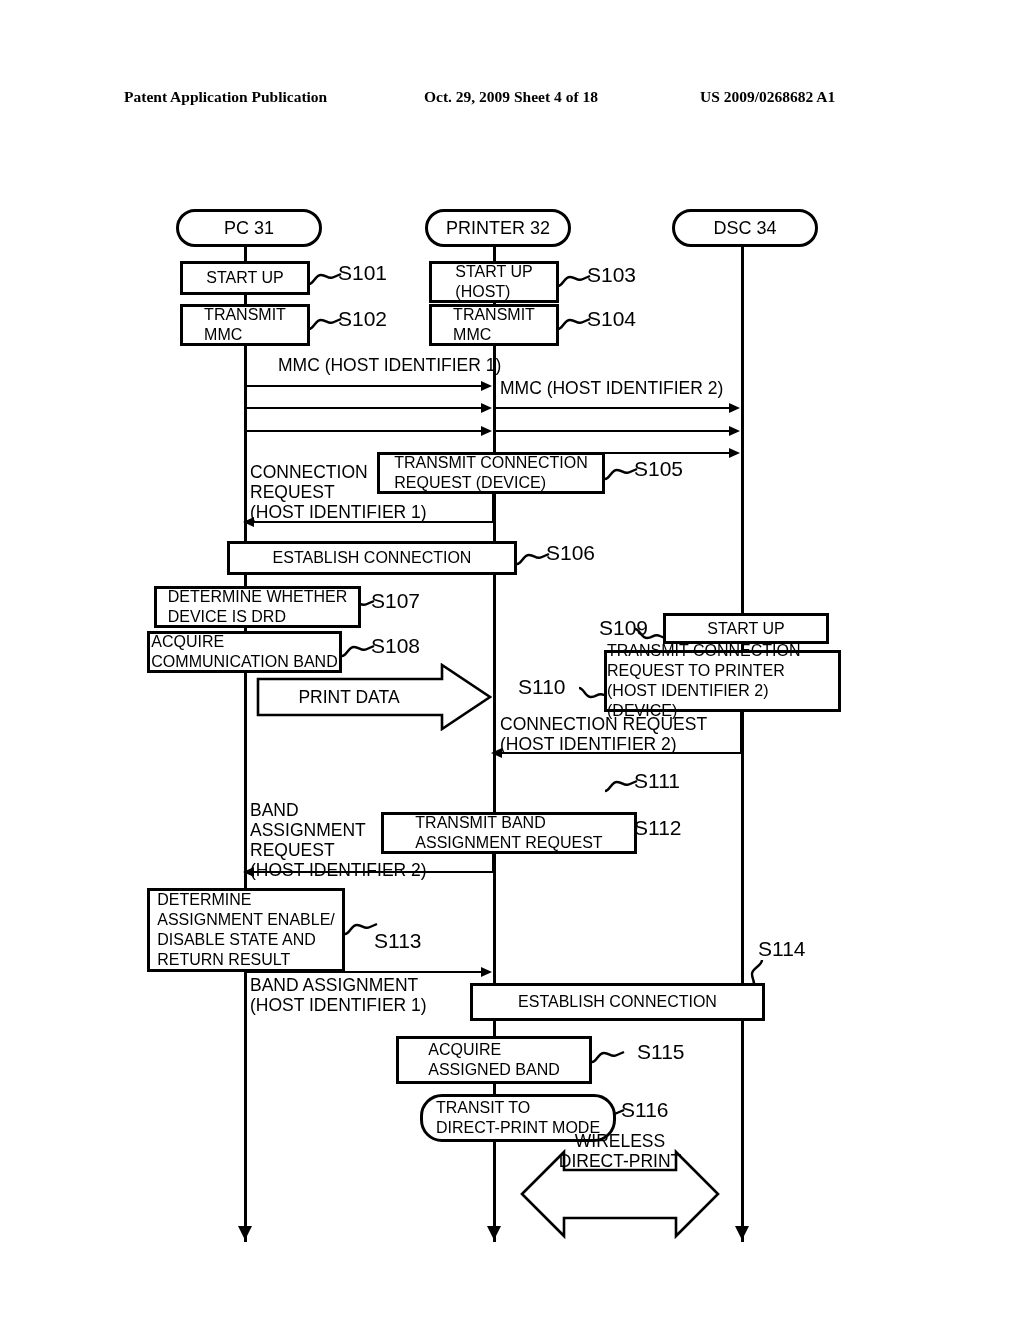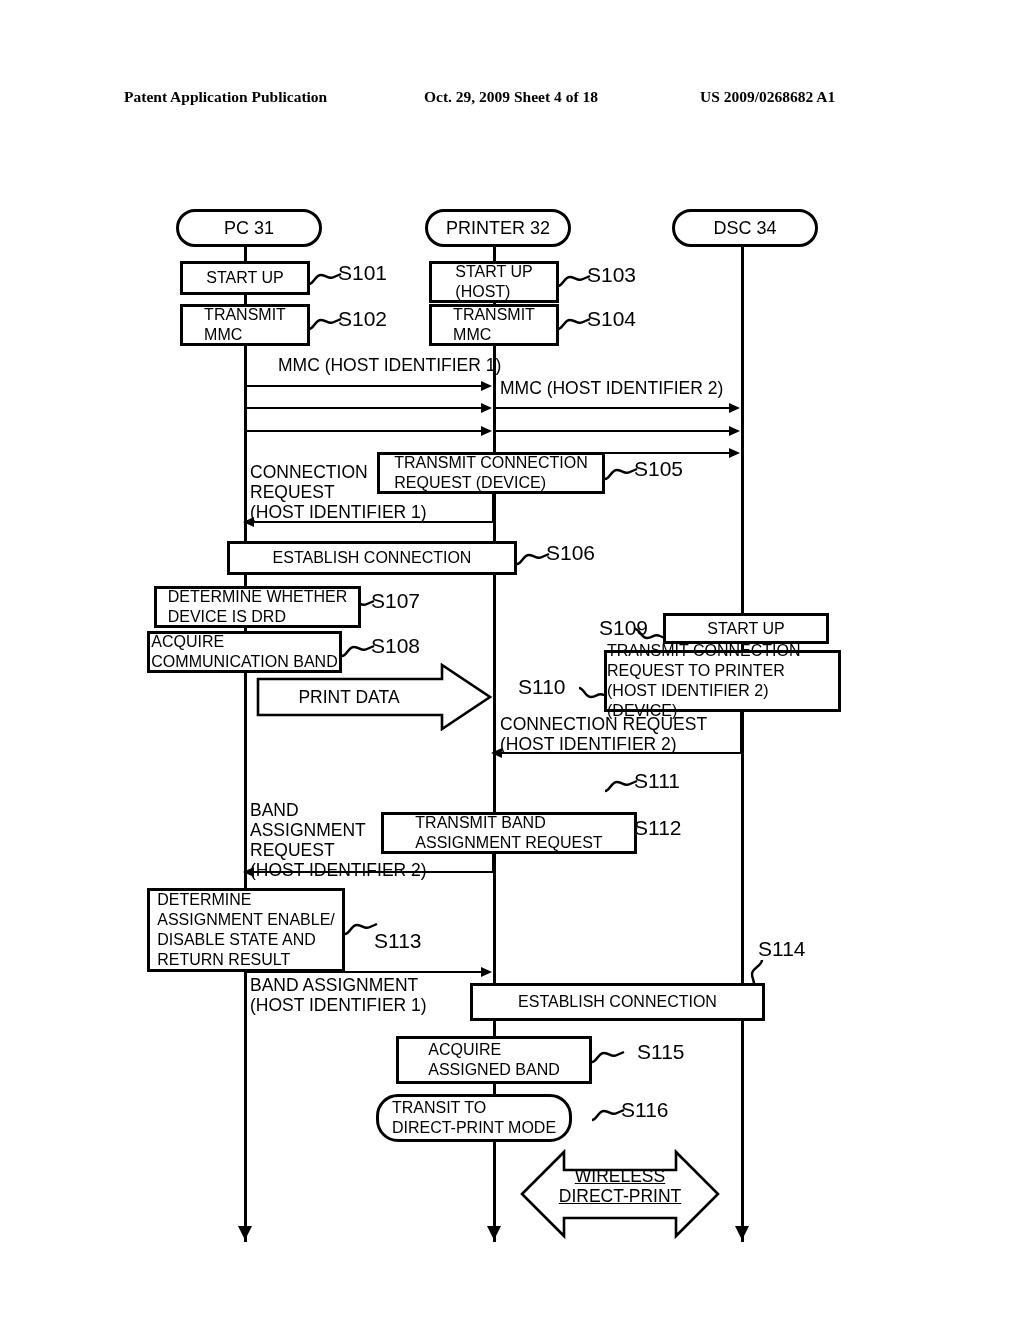--- a/index.html
+++ b/index.html
@@ -288,26 +288,26 @@
   </svg>
   <div class="box" style="left:470px; top:983px; width:295px; height:38px;">ESTABLISH CONNECTION</div>
 
   <div class="box" style="left:396px; top:1036px; width:196px; height:48px;">ACQUIRE
 ASSIGNED BAND</div>
   <svg class="squig" style="left:591px; top:1046px;" width="34" height="20" viewBox="0 0 34 20">
     <path d="M1,16 C6,16 7,7 13,7 C19,7 20,12 26,9 L33,6" stroke="#000" stroke-width="2.4" fill="none"></path>
   </svg>
   <div class="slabel" style="left:637px; top:1040px;">S115</div>
 
-  <div class="box" style="left:376px; top:1094px; width:196px; height:48px;border-radius:22px;">TRANSIT TO
+  <div class="box" style="left:420px; top:1094px; width:196px; height:48px;border-radius:22px;">TRANSIT TO
 DIRECT-PRINT MODE</div>
   <svg class="squig" style="left:591px; top:1104px;" width="34" height="20" viewBox="0 0 34 20">
     <path d="M1,16 C6,16 7,7 13,7 C19,7 20,12 26,9 L33,6" stroke="#000" stroke-width="2.4" fill="none"></path>
   </svg>
   <div class="slabel" style="left:621px; top:1098px;">S116</div>
 
   <svg class="blockarrow" style="left:520px; top:1148px;" width="200" height="92" viewBox="0 0 200 92">
     <path d="M2,46 L44,4 L44,22 L156,22 L156,4 L198,46 L156,88 L156,70 L44,70 L44,88 Z" fill="#fff" stroke="#000" stroke-width="2.6" stroke-linejoin="miter"></path>
   </svg>
-  <div class="blockarrow-label" style="left:548px; top:1166px; width:144px;text-decoration:underline;">WIRELESS
+  <div class="blockarrow-label" style="left:548px; top:1131px; width:144px;">WIRELESS
 DIRECT-PRINT</div>
 
 </div>
 
 </body></html>

